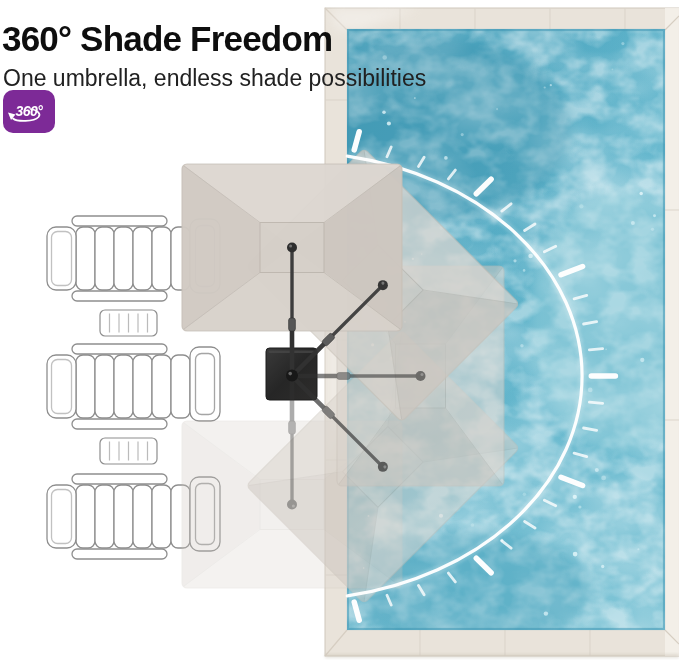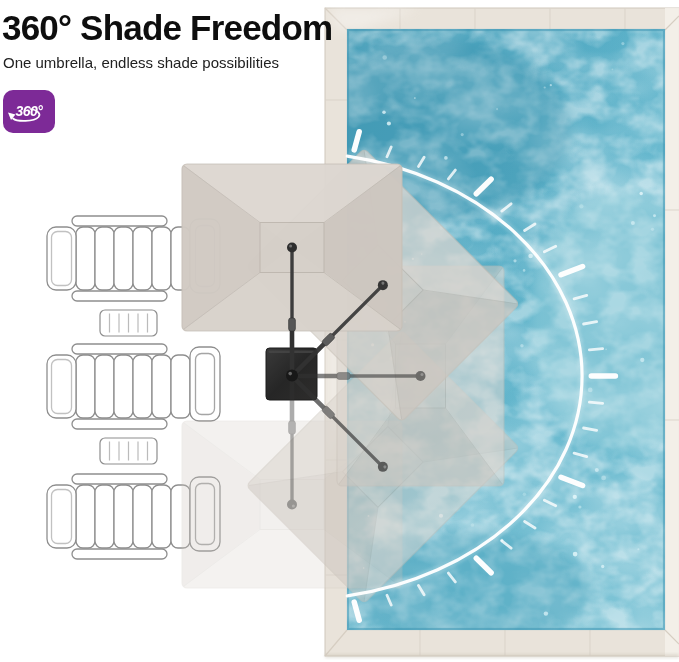--- a/index.html
+++ b/index.html
@@ -2,27 +2,27 @@
 <html><head>
 <meta charset="utf-8">
 <style>
   html,body{margin:0;padding:0}
   body{
     width:679px;height:662px;position:relative;overflow:hidden;
     background:#ffffff;
     font-family:"Liberation Sans", sans-serif;
   }
   #scene{position:absolute;left:0;top:0}
-  .hero{position:absolute;left:2px;top:10px;z-index:5;width:320px}
+  .hero{position:absolute;left:2px;top:21px;z-index:5;width:320px}
   .hero h1{
     margin:0;font-size:35px;font-weight:700;color:#0e0e0e;
     letter-spacing:-0.8px;line-height:1.04;white-space:nowrap;
   }
   .hero p{
-    margin:8px 0 0 1px;font-size:15px;color:#212121;
+    margin:8px 0 0 1px;font-size:23px;color:#212121;
     letter-spacing:0;line-height:1.15;white-space:nowrap;
   }
   .badge{
     position:absolute;left:3px;top:90px;width:52px;height:43px;
     border-radius:10px;background:#7d2a97;z-index:5;
   }
   .badge .lbl{
     position:absolute;left:0;right:0;top:13px;text-align:center;
     color:#ffffff;font-size:14px;font-weight:700;font-style:italic;
     letter-spacing:-0.5px;

